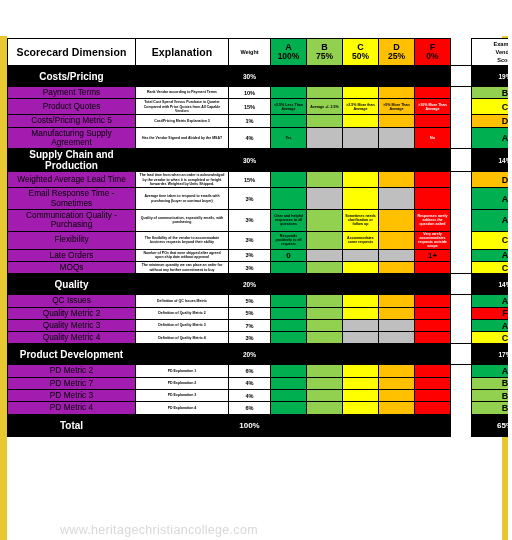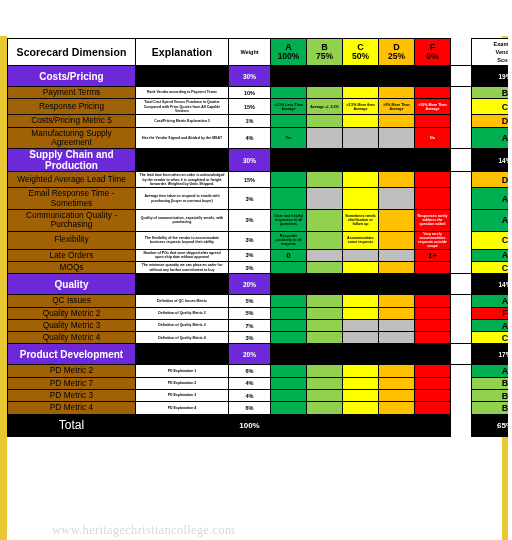--- a/index.html
+++ b/index.html
@@ -88,40 +88,40 @@
   
   .g-a { background: #00b050; }
   .g-b { background: #92d050; }
   .g-c { background: #ffff00; }
   .g-d { background: #ffc000; }
   .g-f { background: #ff0000; }
   .g-na { background: #bfbfbf; }
 
   
   tr.section td {
-    background: #6d28d9;
+    background: #000000;
     color: #ffffff;
     height: 21px;
   }
   tr.section td.sec-title {
     font-size: 10px; font-weight: bold; color: #fff;
   }
   tr.section td.sec-wt {
     font-size: 6.5px; font-weight: bold; color: #fff;
   }
   tr.section td.sec-blank { background: #000; }
   tr.section td.gapcell { background: #ffffff; border-left: none; border-right: none; }
   tr.section td.sec-score {
     background: #000000; color: #ffffff;
     font-size: 6.5px; font-weight: bold;
   }
 
   
   tr.metric td.m-name {
-    background: #a16207;
+    background: #a21caf;
     font-size: 8.3px;
     color: #000;
     padding: 1px 3px;
     line-height: 1.12;
   }
   tr.metric td.m-exp {
     background: #ffffff;
     font-size: 3.5px;
     font-weight: bold;
     color: #000;
@@ -151,35 +151,35 @@
     border-left: none; border-right: none;
   }
   tr.metric td.m-score {
     font-size: 9px; font-weight: bold; color: #000;
   }
 
   
   tr.total td {
     background: #000000; color: #ffffff; height: 22px;
   }
-  tr.total td.t-label { font-size: 12px; font-weight: normal; }
+  tr.total td.t-label { font-size: 10px; font-weight: bold; }
   tr.total td.t-wt { font-size: 8px; font-weight: bold; }
   tr.total td.gapcell { background: #ffffff; border: none; }
   tr.total td.t-score { font-size: 8px; font-weight: bold; }
   tr.total td.t-blank { background: #000; }
 
   .watermark {
     position: absolute;
-    left: 52px; top: 487px;
+    left: 60px; top: 487px;
     font-size: 12.5px;
     color: rgba(150,150,150,0.38);
     letter-spacing: 0.3px;
     pointer-events: none;
     white-space: nowrap;
-    font-family: Liberation Serif, serif;
+    font-family: Liberation Sans, sans-serif;
   }
 </style>
 </head>
 <body>
 
 <div id="sheet">
   <div class="edge-left"></div>
   <div class="edge-right"></div>
   <div class="edge-bottom"></div>
 
@@ -248,21 +248,21 @@
           <td class="m-wt">10%</td>
           <td class="m-cell g-a"></td>
           <td class="m-cell g-b"></td>
           <td class="m-cell g-c"></td>
           <td class="m-cell g-d"></td>
           <td class="m-cell g-f"></td>
           <td class="gapcell"></td>
           <td class="m-score g-b">B</td>
         </tr>
         <tr class="metric">
-          <td class="m-name">Response Pricing</td>
+          <td class="m-name">Product Quotes</td>
           <td class="m-exp">Total Cost Spend Versus Purchase in Quarter Compared with Price Quotes from All Capable Vendors</td>
           <td class="m-wt">15%</td>
           <td class="m-cell g-a">&lt;2.5% Less Than Average</td>
           <td class="m-cell g-b">Average +/- 2.5%</td>
           <td class="m-cell g-c">&gt;2.5% More than Average</td>
           <td class="m-cell g-d">&gt;5% More Than Average</td>
           <td class="m-cell g-f whitetext">&gt;10% More Than Average</td>
           <td class="gapcell"></td>
           <td class="m-score g-c">C</td>
         </tr>

